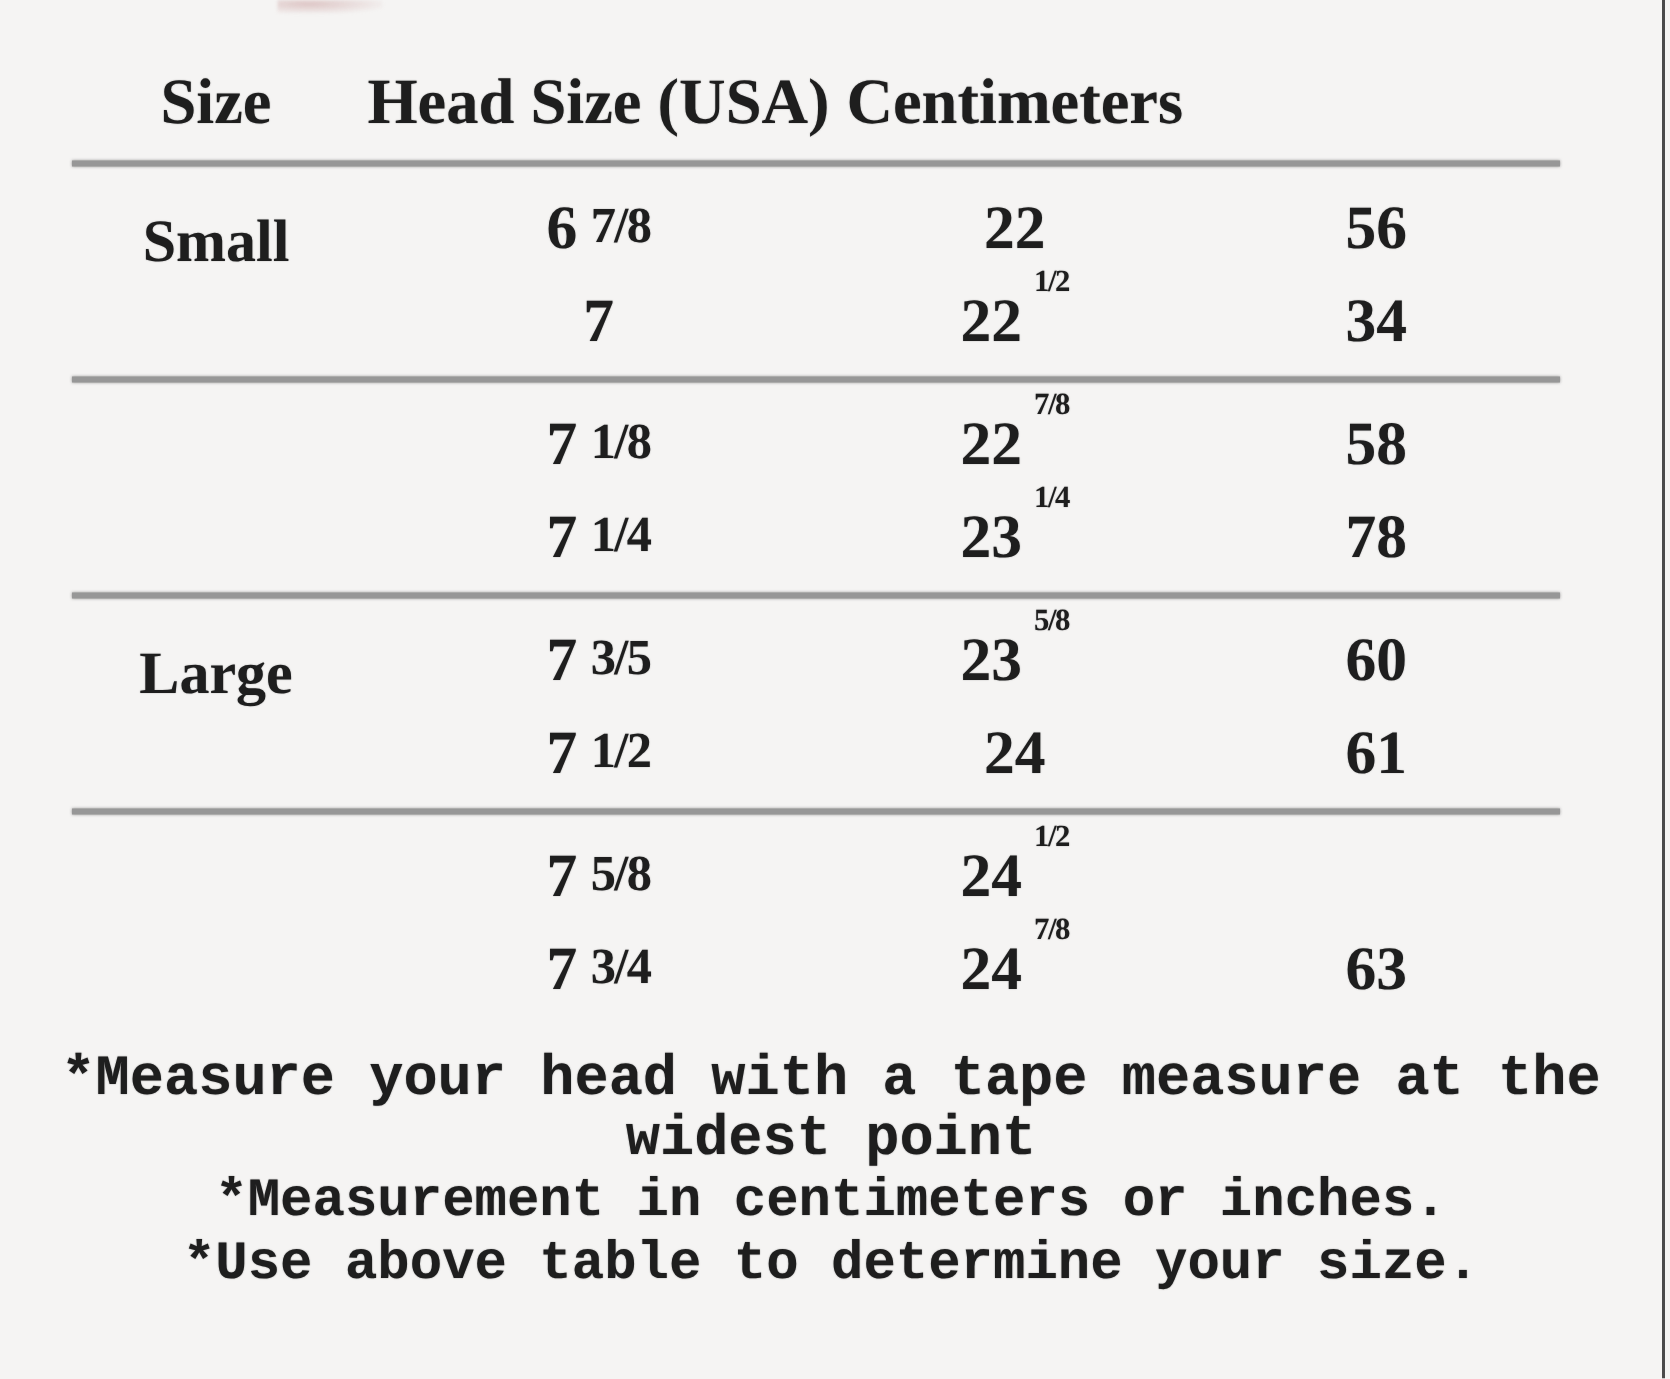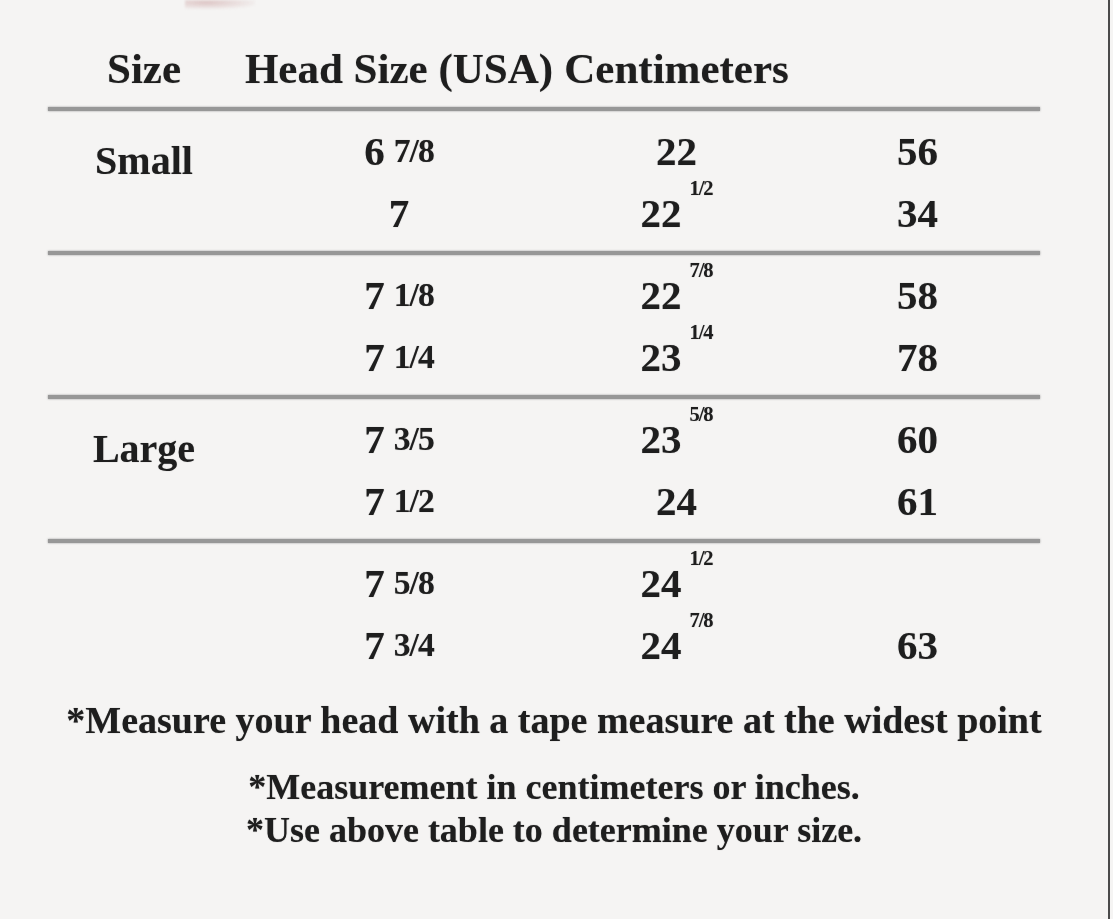--- a/index.html
+++ b/index.html
@@ -117,31 +117,32 @@
   }
   .ifrac:empty { margin-left: 0; }
 
   .footnotes {
     position: absolute;
     top: 700px;
     left: 0;
     width: 1108px;
     text-align: center;
     font-weight: 700;
+    font-family: Liberation Mono, monospace;
   }
   .fn-main {
     font-size: 38px;
     line-height: 40px;
     text-shadow: 0 0 1px rgba(20,20,20,0.45);
   }
   .fn-sub {
     font-size: 36px;
     text-shadow: 0 0 1px rgba(20,20,20,0.45);
   }
-  .fn-units { margin-top: 26px; }
+  .fn-units { }
   .fn-use { margin-top: 1px; }
 </style>
 </head>
 <body>
 
 <div class="page">
 
   <div class="smudge"></div>
   <div class="right-edge"></div>
 

